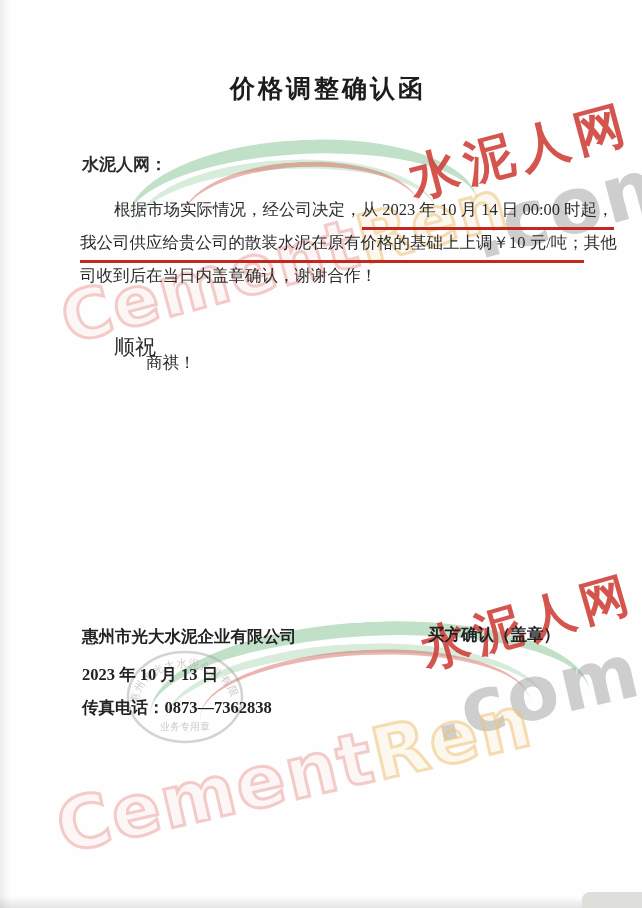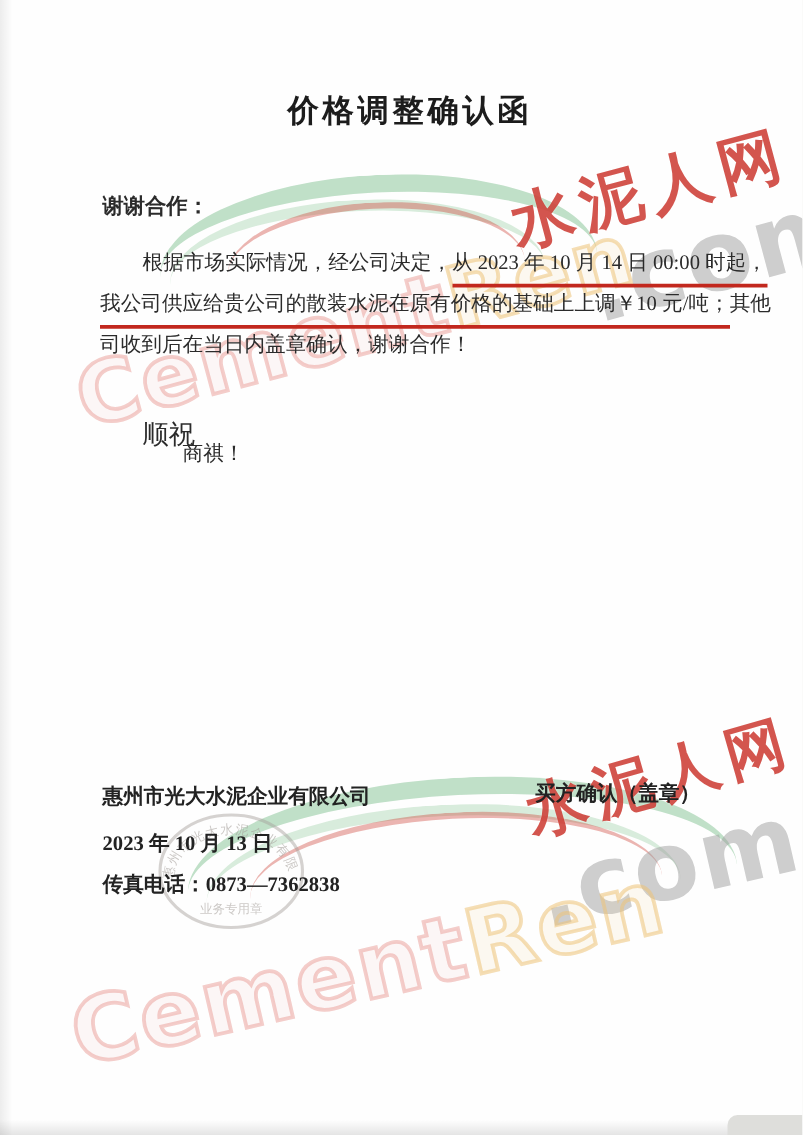--- a/index.html
+++ b/index.html
@@ -80,21 +80,21 @@
     <ellipse cx="65" cy="49" rx="57" ry="45" fill="none" stroke="#a39d98" stroke-width="2.5" opacity="0.45"></ellipse>
     <path id="sealArc" d="M 18,56 A 47,37 0 1 1 112,56" fill="none"></path>
     <text font-size="10.5" fill="#a39d98" opacity="0.55" letter-spacing="1">
       <textPath href="#sealArc">惠州市光大水泥企业有限公司</textPath>
     </text>
     <text x="65" y="82" font-size="10" fill="#a39d98" opacity="0.55" text-anchor="middle">业务专用章</text>
   </svg>
 
   <div class="txt title">价格调整确认函</div>
 
-  <div class="txt salutation">谢谢合作：</div>
+  <div class="txt salutation">水泥人网：</div>
 
   <div class="txt para">
     <div class="pline"><span class="indent"></span><span>根据市场实际情况，经公司决定，</span><span class="ul">从 2023 年 10 月 14 日 00:00 时起，</span></div>
     <div class="pline"><span class="ul">我公司供应给贵公司的散装水泥在原有价格的基础上上调￥10 元/吨；</span><span>其他</span></div>
     <div class="pline"><span>司收到后在当日内盖章确认，谢谢合作！</span></div>
   </div>
 
   <div class="txt closing1">顺祝</div>
   <div class="txt closing2">商祺！</div>
 

